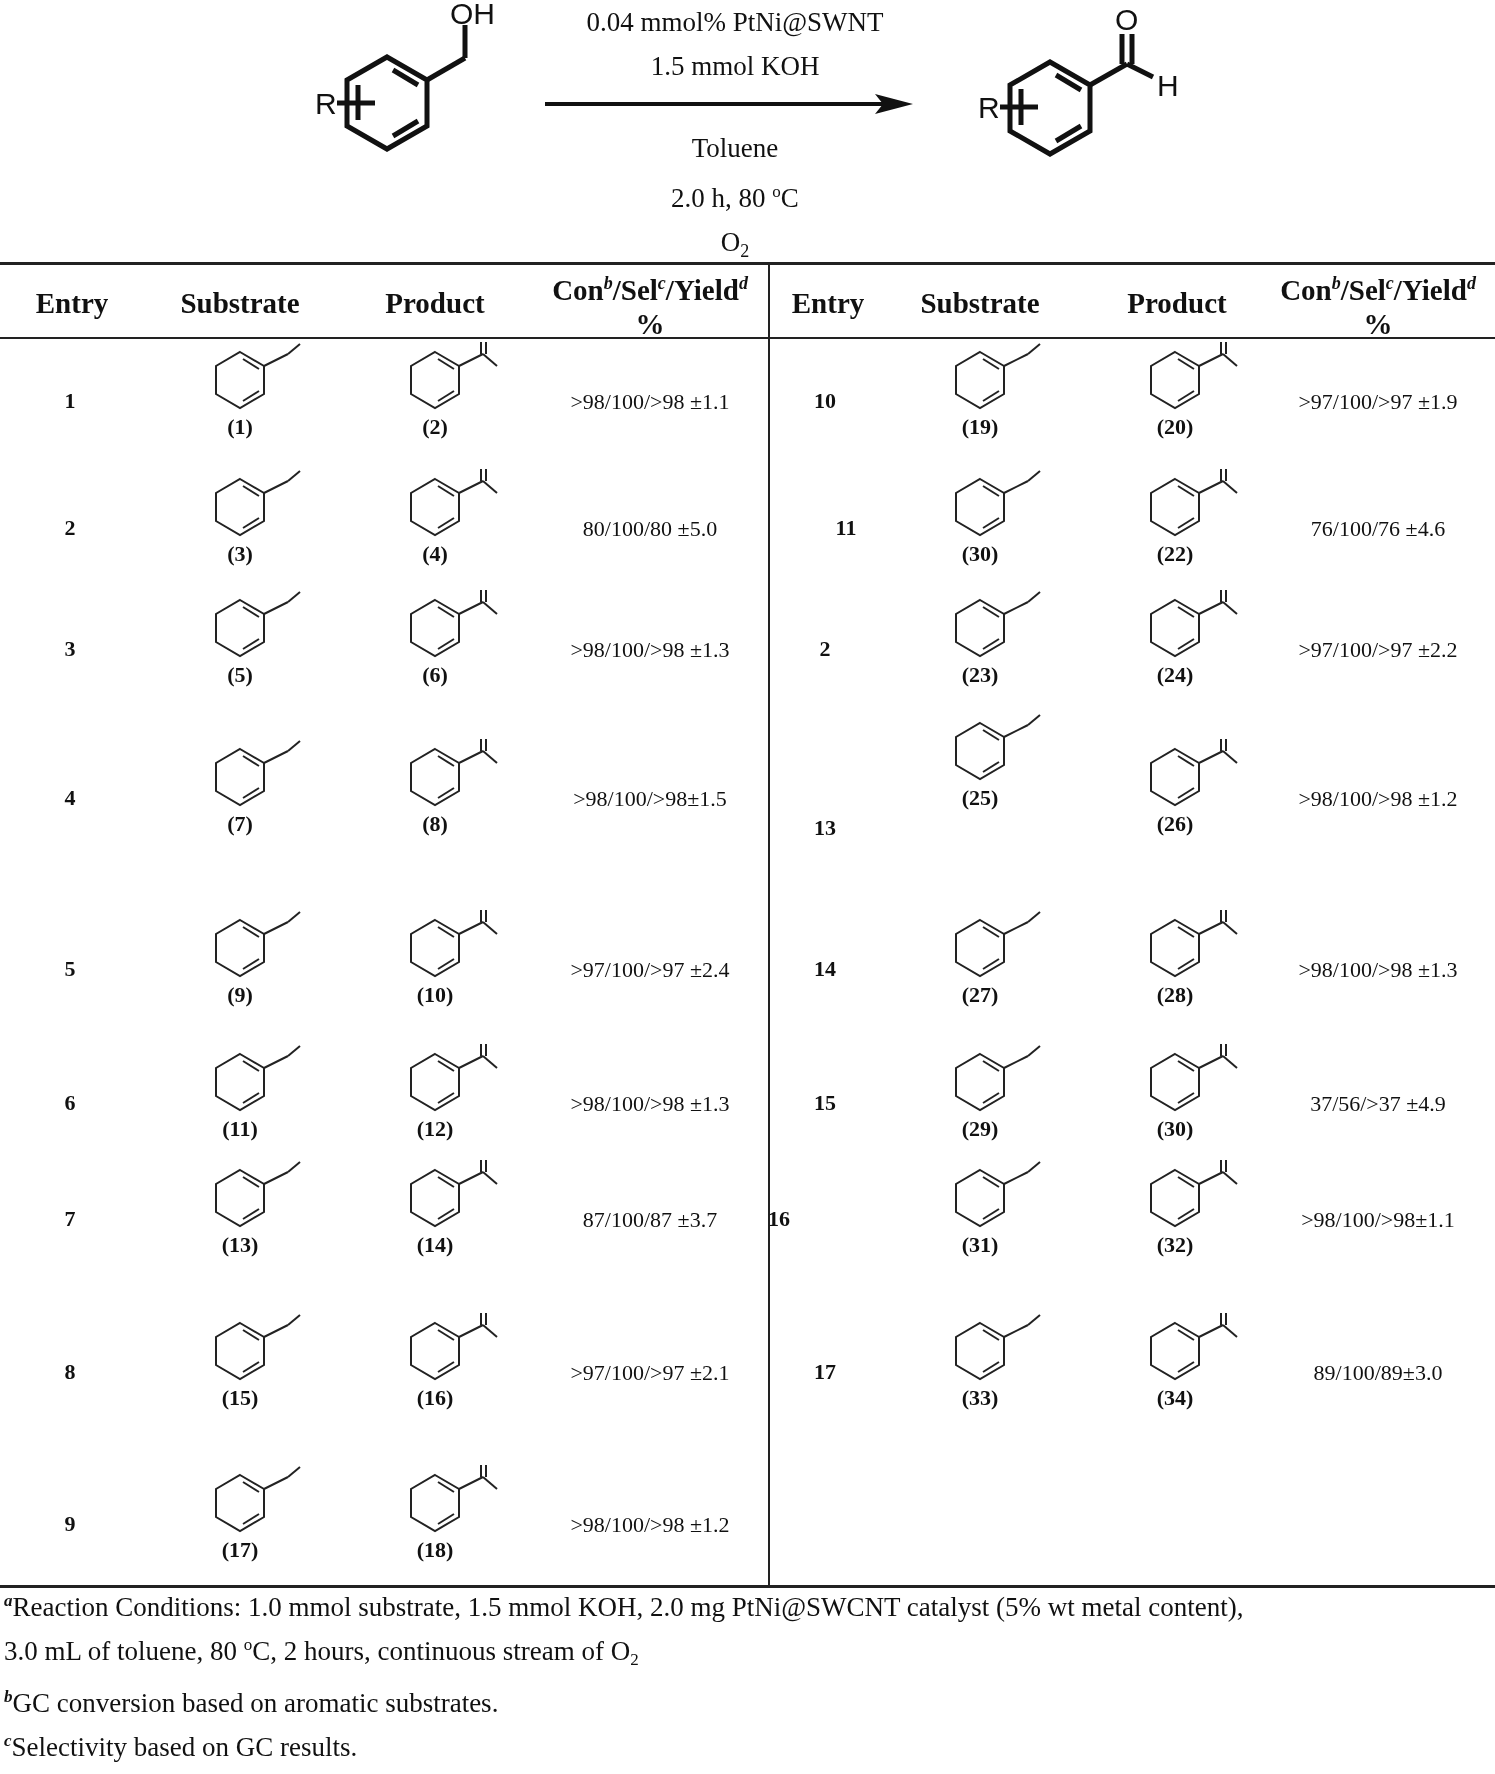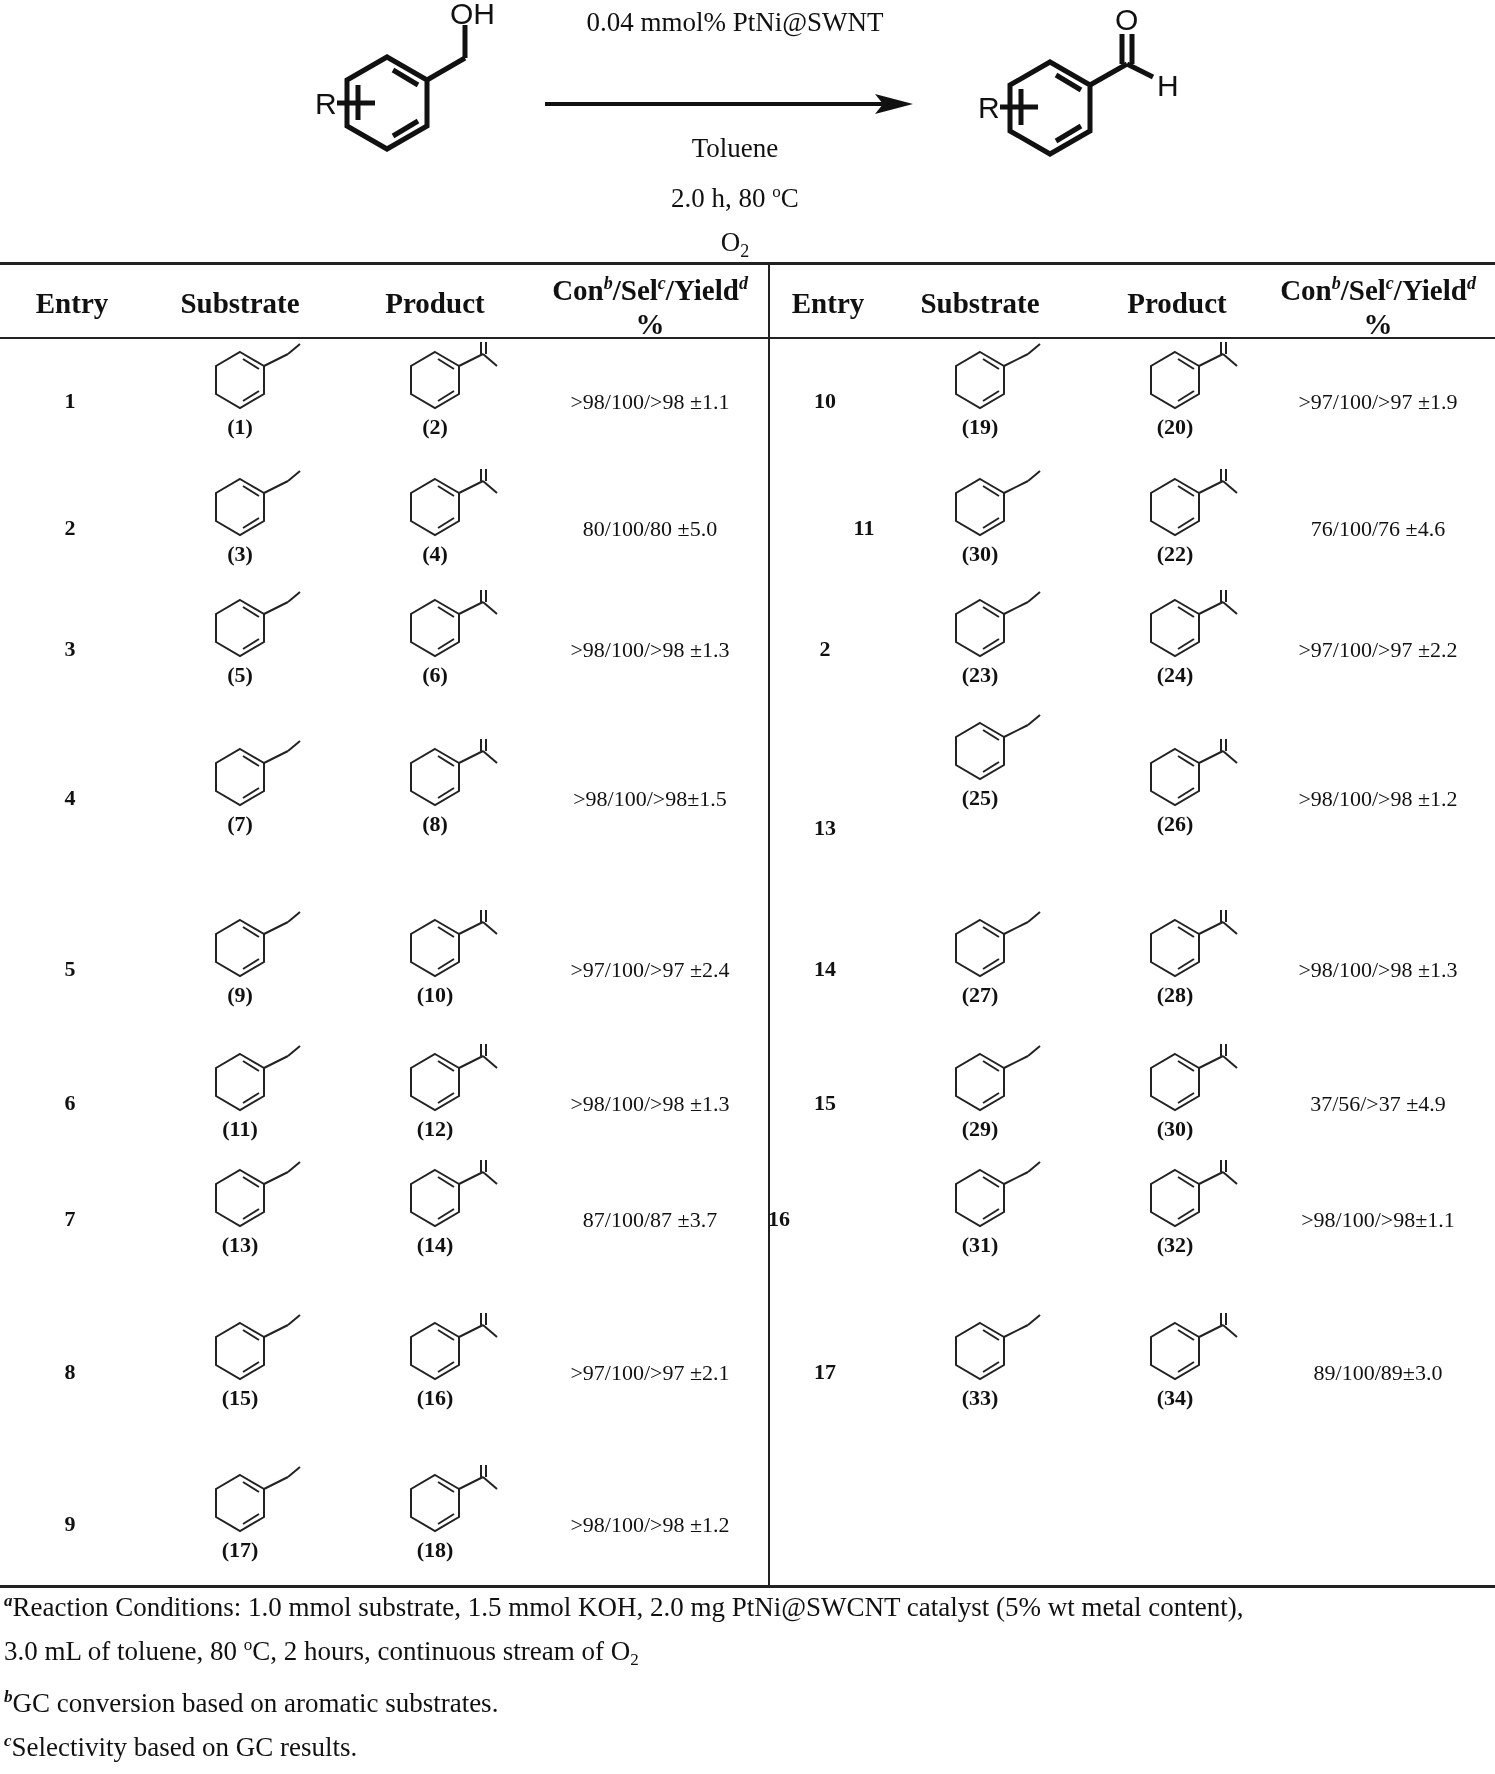--- a/index.html
+++ b/index.html
@@ -36,20 +36,21 @@
       <line x1="165" y1="58" x2="165" y2="25"></line>
       <line x1="37" y1="103" x2="75" y2="103"></line>
       <line x1="58" y1="85" x2="58" y2="120"></line>
     </g>
     <text x="150" y="24" font-size="30" fill="#111">OH</text>
     <text x="15" y="114" font-size="30" fill="#111">R</text>
   </svg>
 
   <div class="cond" style="top:0;">
     <div>0.04 mmol% PtNi@SWNT</div>
+    <div>1.5 mmol KOH</div>
   </div>
 
   <svg style="position:absolute;left:545px;top:92px;" width="370" height="24" viewBox="0 0 370 24">
     <line x1="0" y1="12" x2="340" y2="12" stroke="#111" stroke-width="4"></line>
     <polygon points="330,2 368,12 330,22 338,12" fill="#111"></polygon>
   </svg>
 
   <div class="cond" style="top:126px;">
     <div>Toluene</div>
     <div><span>2.0 h, 80 </span><span class="sup">o</span><span>C</span></div>
@@ -371,21 +372,21 @@
           <line x1="93" y1="59" x2="109" y2="49"></line>
           <line x1="114" y1="24" x2="138" y2="12"></line>
           <line x1="136" y1="12" x2="136" y2="-2"></line>
           <line x1="141" y1="12" x2="141" y2="-2"></line>
           <line x1="138" y1="12" x2="152" y2="24"></line>
         </g>
       </svg>
       <div class="cpd-label">(20)</div>
     </div>
     <div class="result" style="left: 1258px; top: 389px;">&gt;97/100/&gt;97 ±1.9</div>
-    <div class="entry-no" style="left: 834px; top: 515px;">11</div>
+    <div class="entry-no" style="left: 816px; top: 515px;">11</div>
     <div class="cpd" style="left: 880px; top: 469px;">
       <svg width="180" height="70" viewBox="0 0 180 70">
         <g stroke="#222" stroke-width="2" fill="none">
           <polygon points="90,10 114,24 114,52 90,66 66,52 66,24"></polygon>
           <line x1="93" y1="17" x2="109" y2="27"></line>
           <line x1="93" y1="59" x2="109" y2="49"></line>
           <line x1="114" y1="24" x2="138" y2="12"></line>
           <line x1="138" y1="12" x2="150" y2="2"></line>
         </g>
       </svg>

